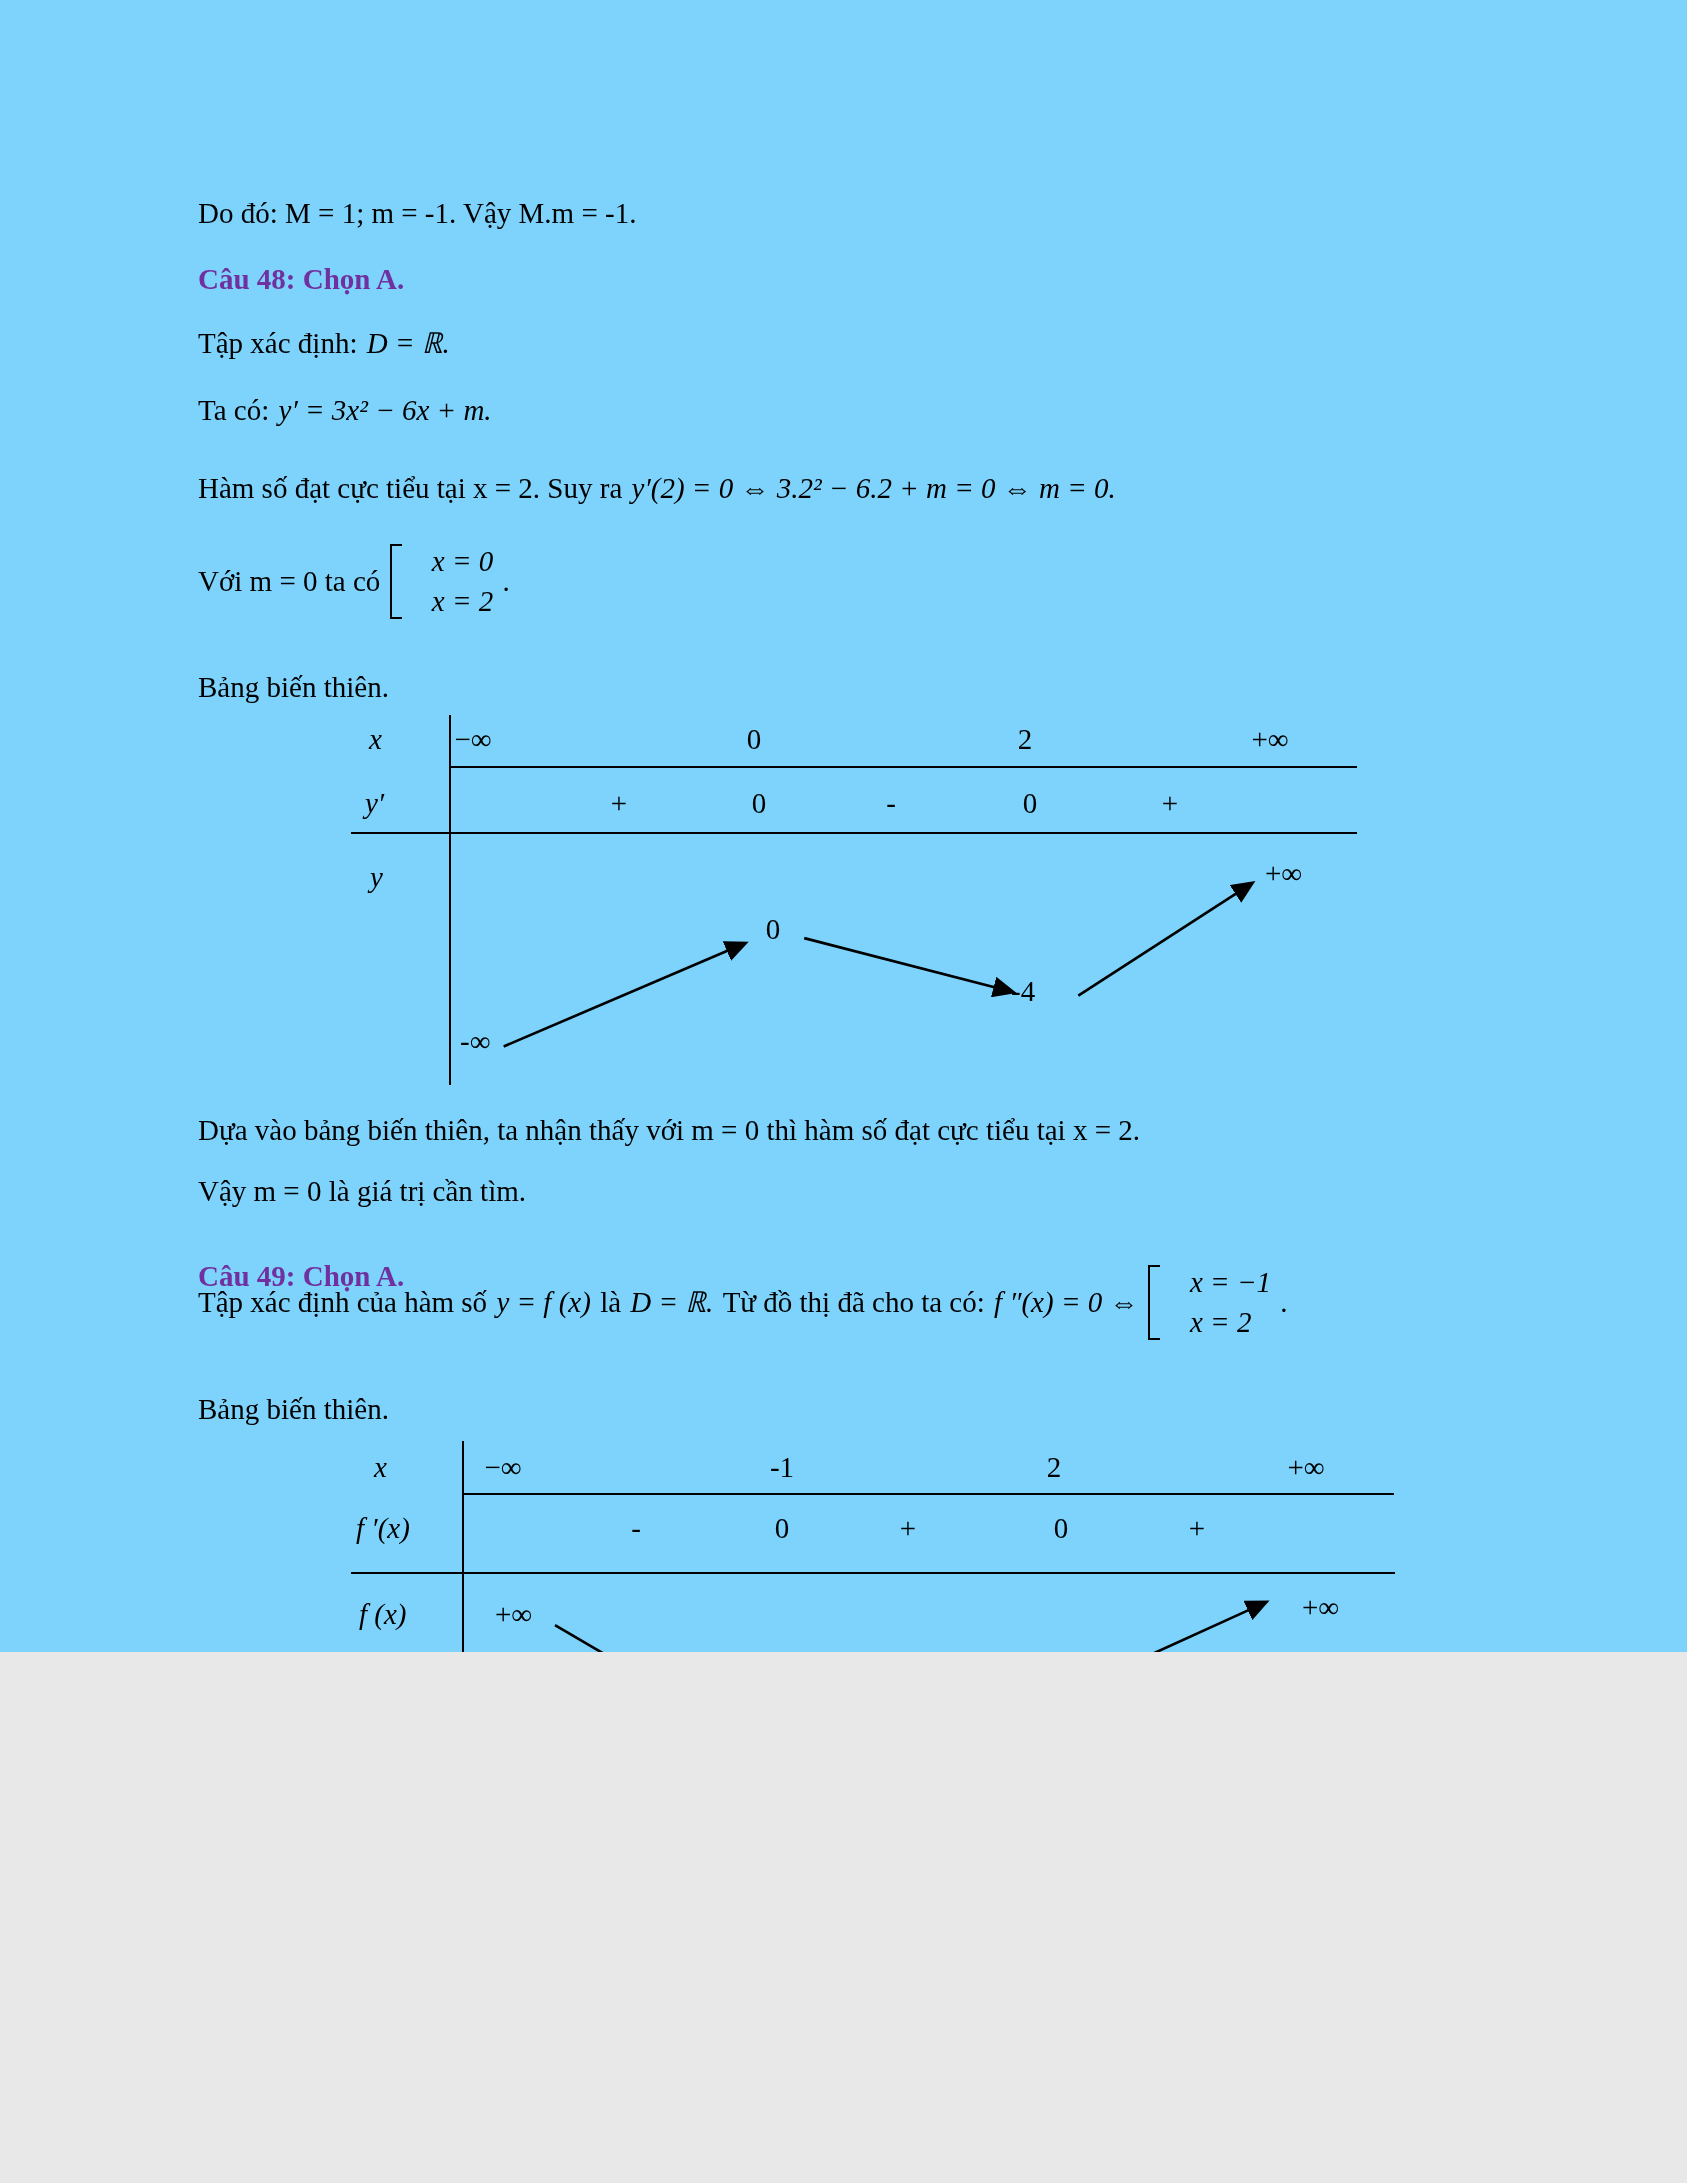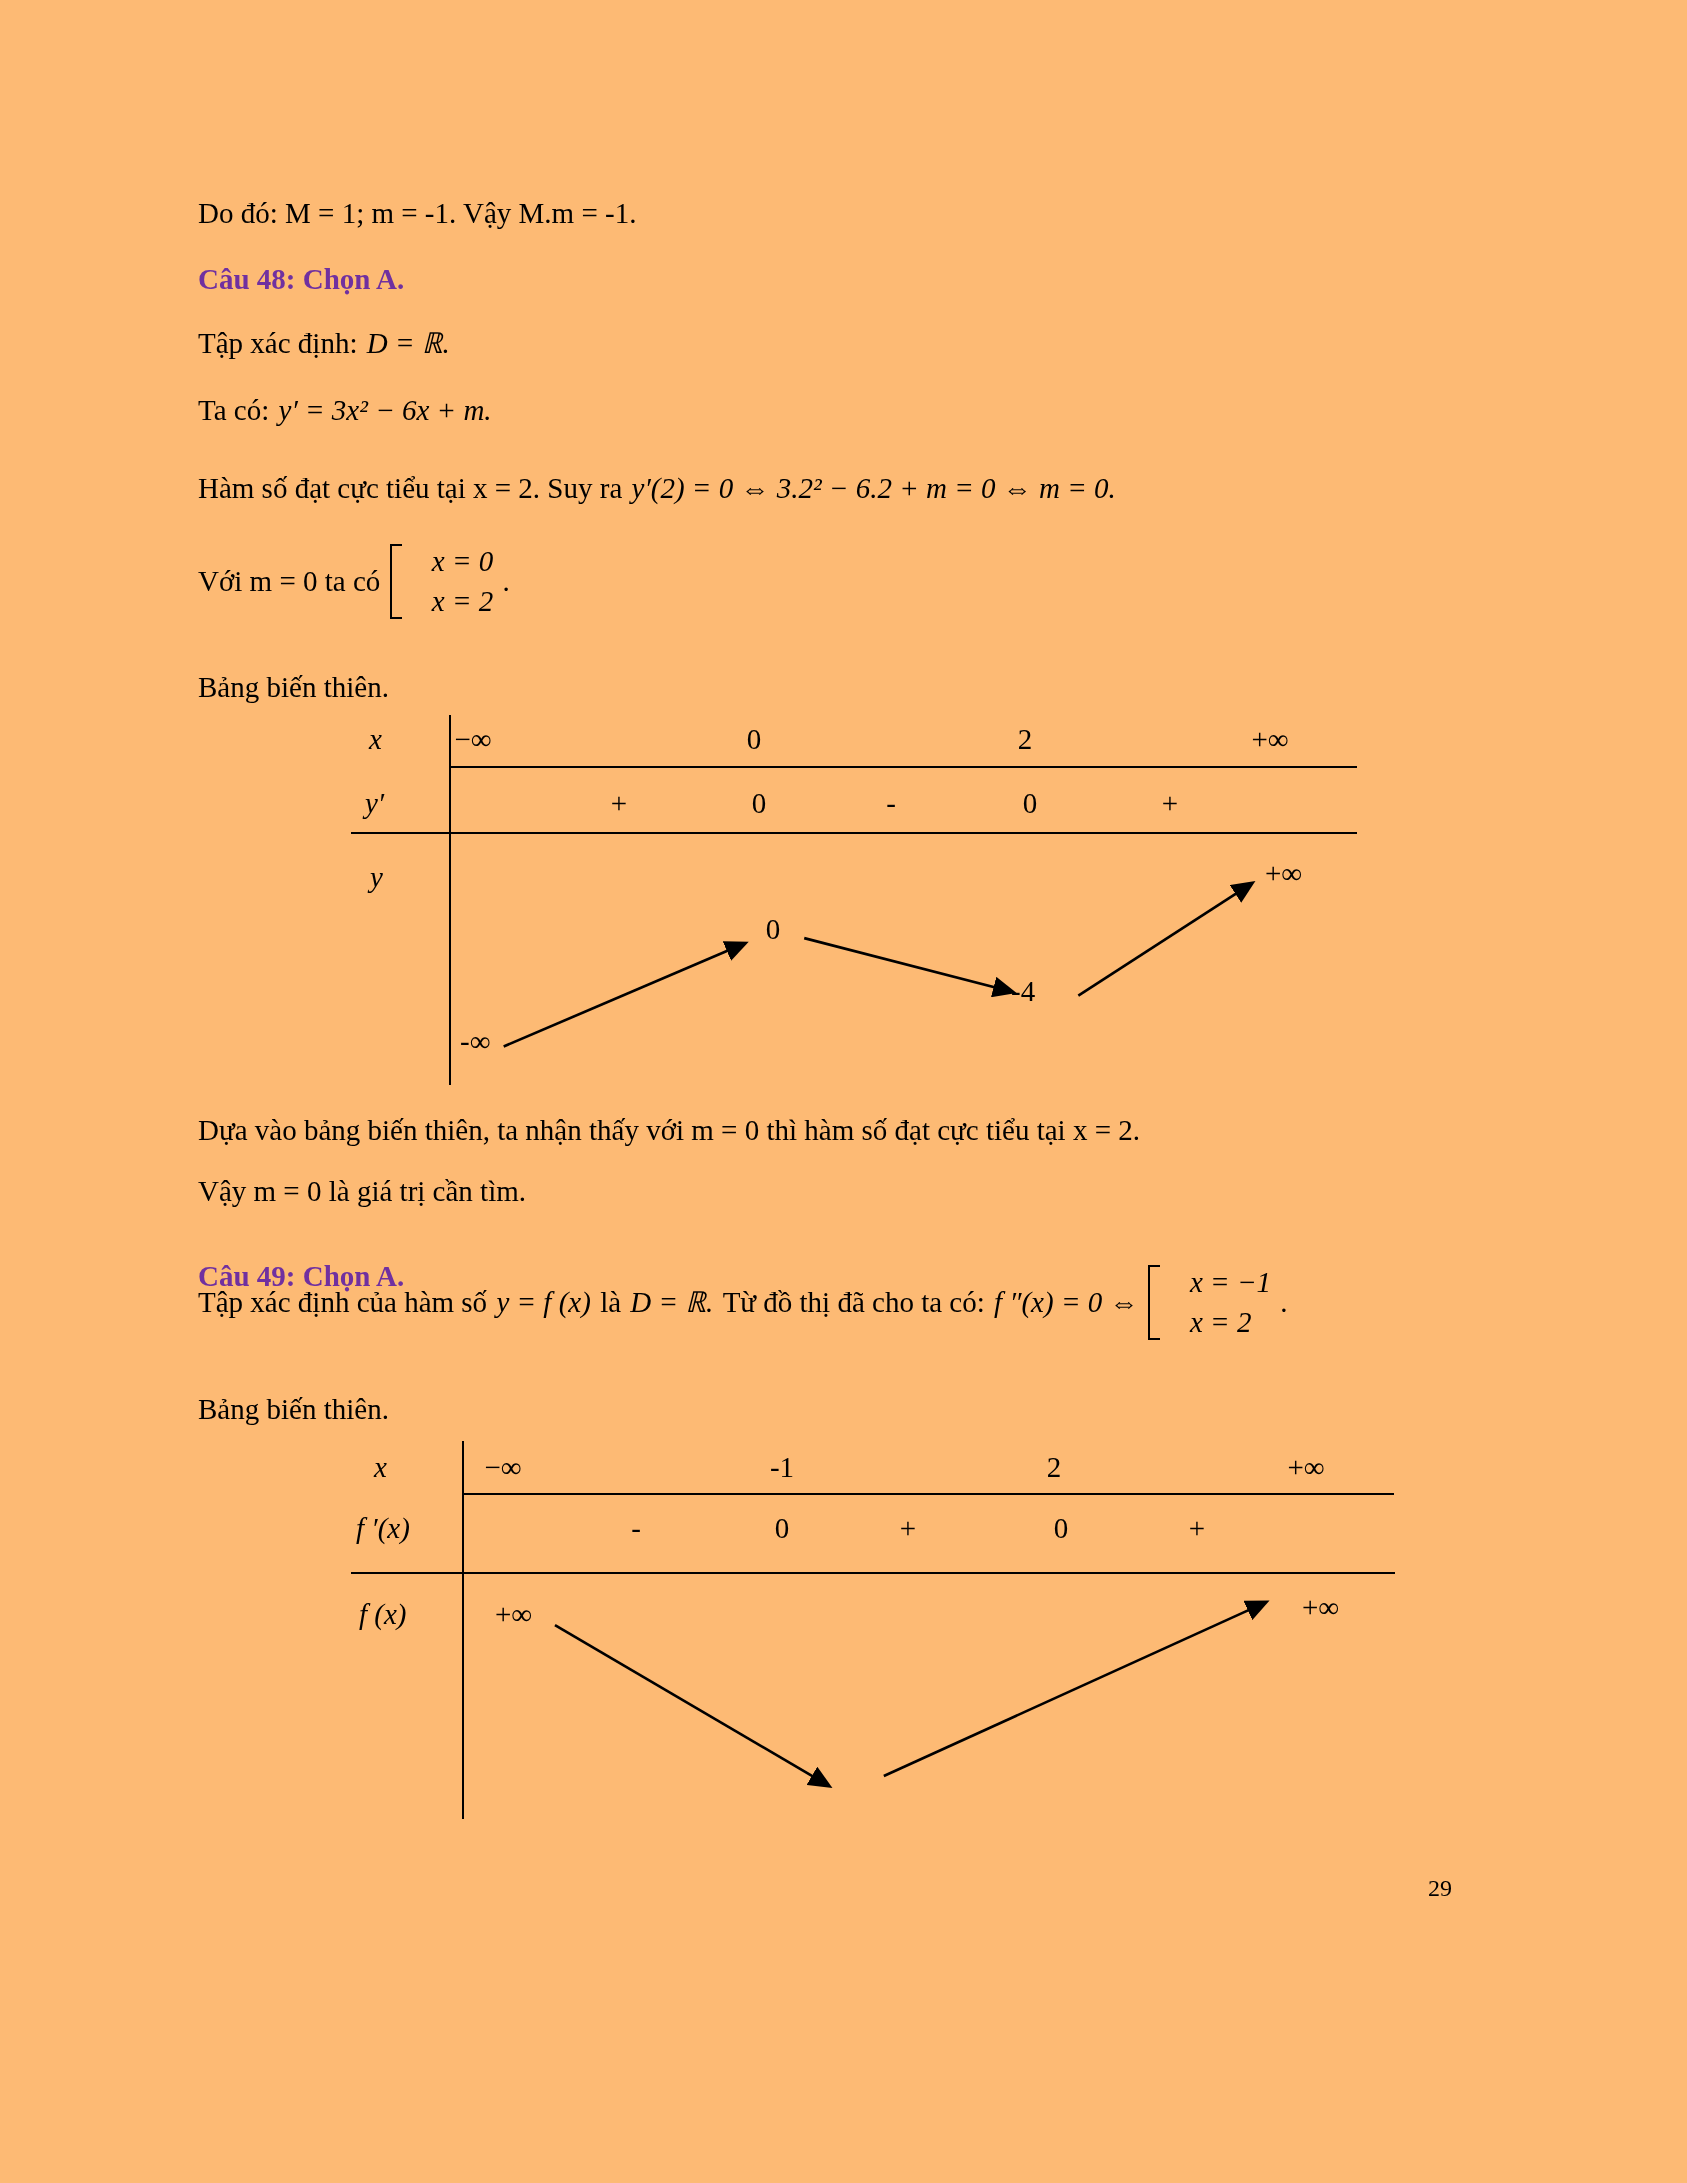--- a/index.html
+++ b/index.html
@@ -1,20 +1,20 @@
 <!DOCTYPE html>
 <html style="font-size:10.6px"><head>
 <meta charset="utf-8">
 <style>
   html,body{margin:0;padding:0;background:#e8e8e8;}
   .page{
     position:relative;
-    width:1687px;height:2183px;
+    width:1687px;height:1652px;
     margin:0 auto;
-    background:#fdba74;
+    background:#7dd3fc;
     font-family:"Liberation Serif", serif;
     font-size:29px;
     line-height:1.2;
     color:#000;
     overflow:hidden;
   }
   .abs{position:absolute;}
   .line{position:absolute;display:flex;align-items:center;white-space:pre;}
   .line > span + span{margin-left:9.3px;}
   .math{font-style:italic;}

